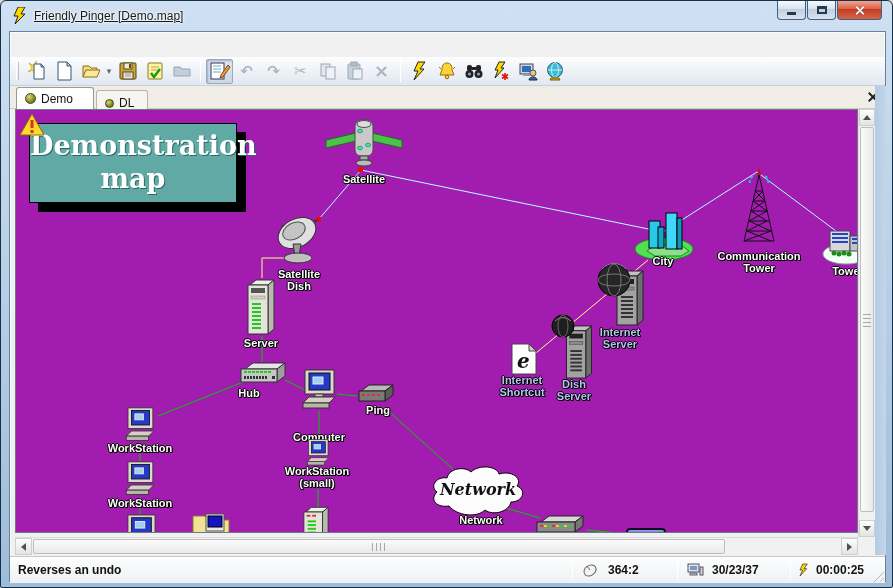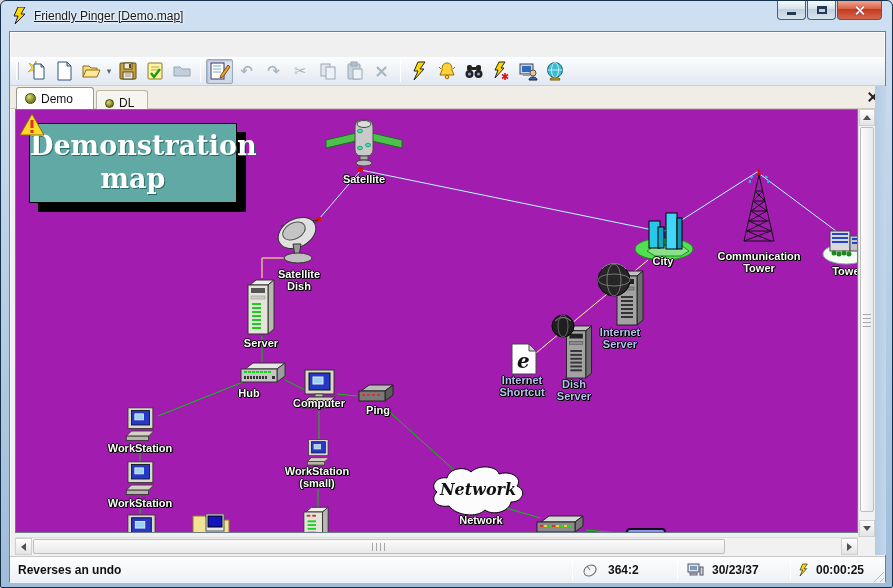--- a/index.html
+++ b/index.html
@@ -374,21 +374,21 @@
       <div class="dev" style="left:285px;top:259px">
         <svg width="36" height="42" viewBox="0 0 36 42">
           <rect x="4" y="1" width="29" height="24" fill="#dcd8cc" stroke="#333"></rect>
           <rect x="8" y="4" width="21" height="17" fill="#2538c8" stroke="#111"></rect>
           <rect x="12" y="8" width="10" height="7" fill="#9fd0f0" stroke="#e8e8e8"></rect>
           <rect x="14" y="25" width="8" height="3" fill="#c9c5b9" stroke="#444"></rect>
           <polygon points="2,34 8,28 34,28 28,34" fill="#d4d0c4" stroke="#333"></polygon>
           <rect x="2" y="34" width="26" height="5" fill="#b9b5a9" stroke="#333"></rect>
         </svg>
       </div>
-      <div class="dlabel" style="left:303px;top:287px">Computer</div>
+      <div class="dlabel" style="left:303px;top:321px">Computer</div>
 
       <div class="dev" style="left:341px;top:273px">
         <svg width="38" height="25" viewBox="0 0 38 25">
           <polygon points="4,8 12,2 36,2 28,8" fill="#b9b9b9" stroke="#222"></polygon>
           <polygon points="28,8 36,2 36,12 28,18" fill="#5c5c5c" stroke="#222"></polygon>
           <rect x="2" y="8" width="26" height="10" fill="#7a7a7a" stroke="#222"></rect>
           <g fill="#e03030">
               <rect x="5" y="11" width="3" height="2"></rect>
               <rect x="10" y="11" width="3" height="2"></rect>
               <rect x="15" y="11" width="3" height="2"></rect>

